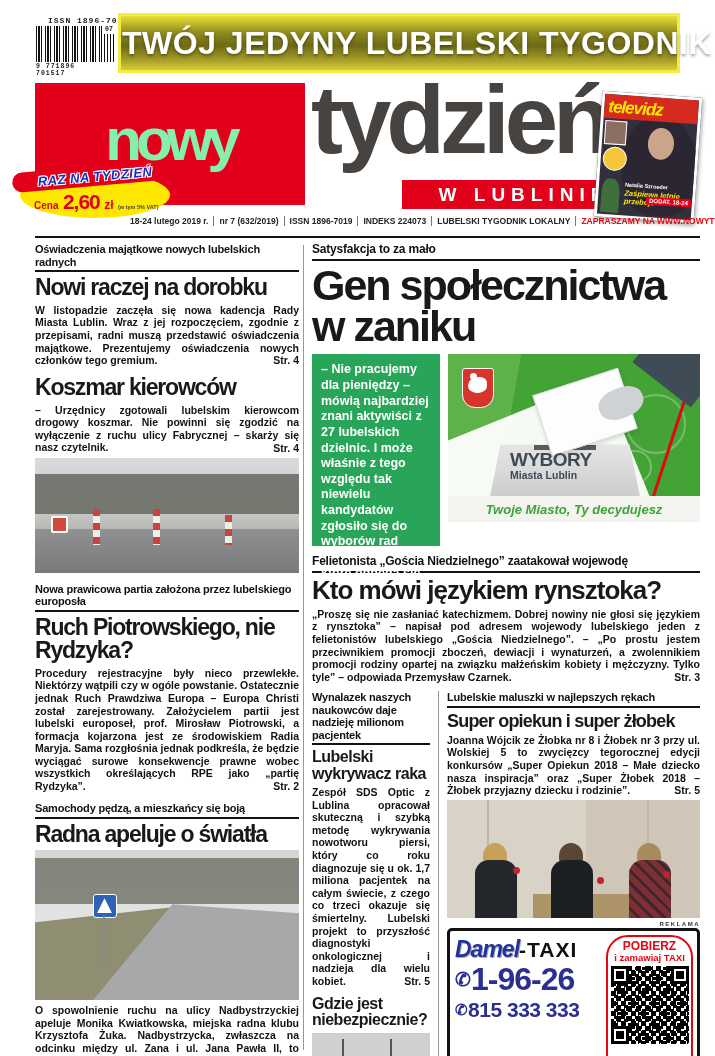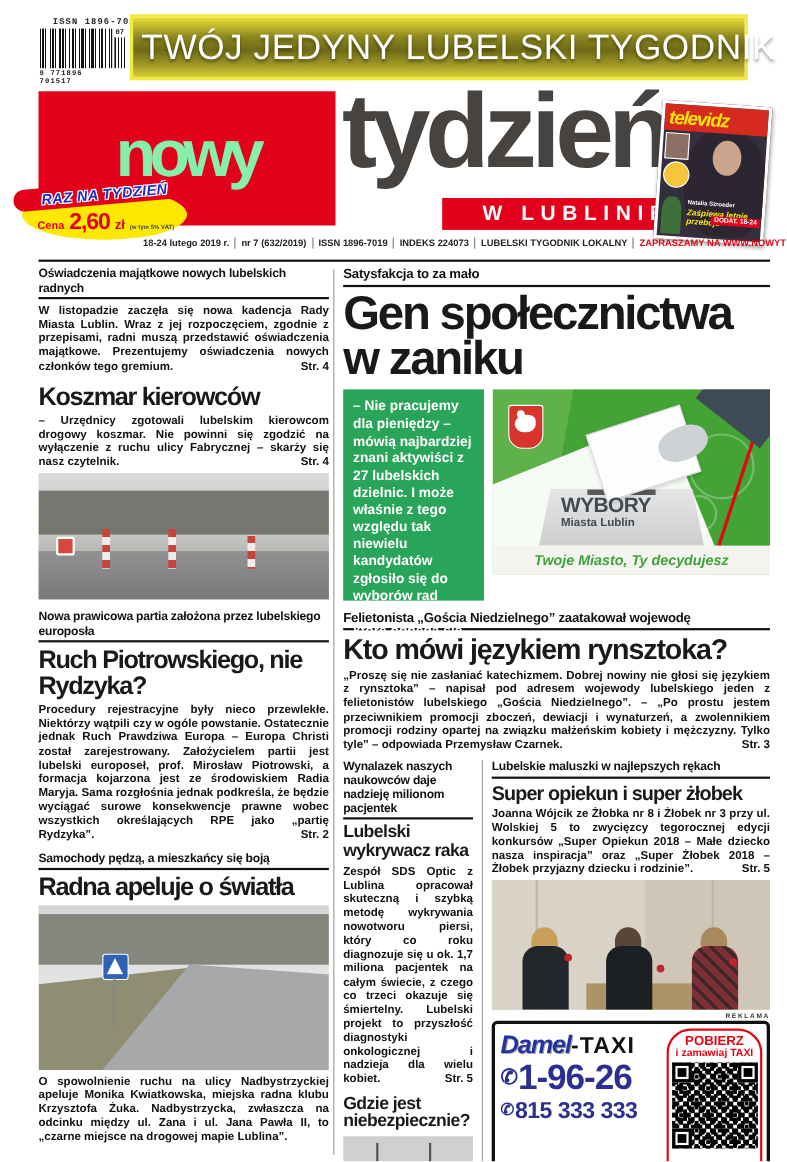--- a/index.html
+++ b/index.html
@@ -12,21 +12,21 @@
            background:repeating-linear-gradient(90deg,#111 0 1px,#fff 1px 2px,#111 2px 4px,#fff 4px 5px,#111 5px 6px,#fff 6px 9px);}
   .barcode-digits{position:absolute;left:36px;top:63px;width:70px;font-family:"Liberation Mono",monospace;
             font-size:6.5px;font-weight:700;color:#222;letter-spacing:1px;}
   .barcode-sup{position:absolute;left:104px;top:34px;width:12px;height:28px;
            background:repeating-linear-gradient(90deg,#111 0 1px,#fff 1px 3px);}
   .barcode-sup-num{position:absolute;left:105px;top:26px;font-family:"Liberation Mono",monospace;font-size:6.5px;font-weight:700;}
   .banner{position:absolute;left:118px;top:13px;width:562px;height:60px;box-sizing:border-box;
           border:3px solid #f3ea44;
           background:linear-gradient(180deg,#eadf35 0%,#8d8820 32%,#6e6a16 55%,#a29a28 80%,#d7cd36 100%);
           display:flex;align-items:center;justify-content:center;}
-  .banner span{color:#fff;font-size:32px;font-weight:400;letter-spacing:.5px;white-space:nowrap;
+  .banner span{color:#fff;font-size:32px;font-weight:700;letter-spacing:.5px;white-space:nowrap;
           text-shadow:0 2px 3px rgba(0,0,0,.35);padding-left:36px;}
   .mast-red{position:absolute;left:35px;top:83px;width:270px;height:122px;background:#e2001a;
           display:flex;align-items:center;justify-content:center;}
   .mast-w1{color:#86efac;font-size:60px;font-weight:700;letter-spacing:-6px;line-height:1;margin-top:-8px;}
   .mast-w2{position:absolute;left:311px;top:72px;color:#474340;font-size:96px;font-weight:700;
           letter-spacing:-5px;line-height:1;white-space:nowrap;}
   .mast-sub{position:absolute;left:402px;top:180px;width:244px;height:29px;background:#e2001a;
           display:flex;align-items:center;justify-content:center;}
   .mast-sub span{color:#fff;font-size:19px;font-weight:700;letter-spacing:6px;white-space:nowrap;}
   
@@ -228,20 +228,21 @@
     <span class="dl">LUBELSKI TYGODNIK LOKALNY</span>
     <span class="dl dl-promo">ZAPRASZAMY NA WWW.NOWYTYDZIEN.PL</span>
   </div>
   <div class="toprule"></div>
   <div class="vrule"></div>
 
   <div class="col-left">
 
     <div class="art">
       <div class="kicker">Oświadczenia majątkowe nowych lubelskich radnych</div>
+      <div class="hl hl-l">Nowi raczej na dorobku</div>
       <div class="body">W listopadzie zaczęła się nowa kadencja Rady Miasta Lublin. Wraz z jej rozpoczęciem, zgodnie z przepisami, radni muszą przedstawić oświadczenia majątkowe. Prezentujemy oświadczenia nowych członków tego gremium.</div>
       <div class="pgline">Str. 4</div>
     </div>
 
     <div class="art">
       <div class="hl hl-l">Koszmar kierowców</div>
       <div class="body">– Urzędnicy zgotowali lubelskim kierowcom drogowy koszmar. Nie powinni się zgodzić na wyłączenie z ruchu ulicy Fabrycznej – skarży się nasz czytelnik.</div>
       <div class="pgline">Str. 4</div>
       <div class="ph ph-road1">
         <div class="treeline"></div>

